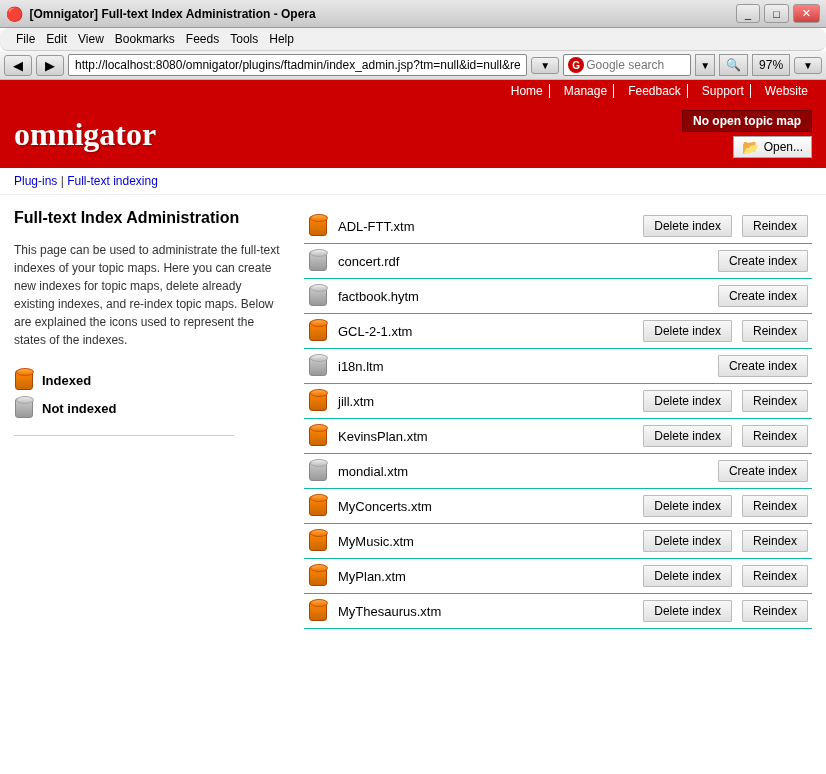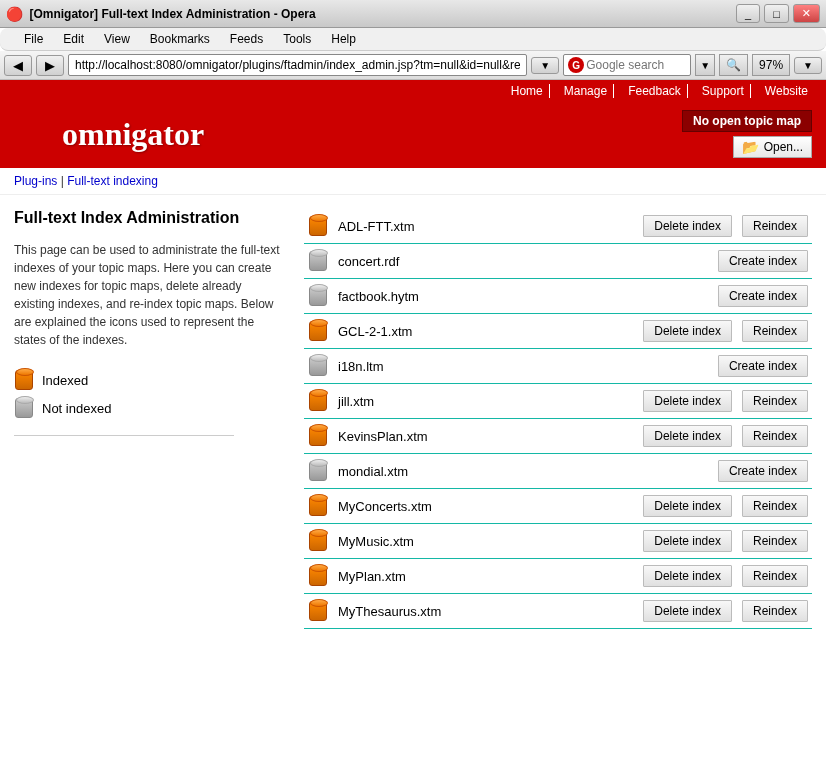--- a/index.html
+++ b/index.html
@@ -15,23 +15,23 @@
       font-size: 12px;
       font-weight: bold;
       color: #000;
     }
     .title-bar-icon { margin-right: 6px; font-size: 14px; }
 
     
     .menu-bar {
       background: #f0f0f0;
       border-bottom: 1px solid #ccc;
-      padding: 2px 20px;
-      display: flex;
-      gap: 12px;
+      padding: 2px 12px;
+      display: flex;
+      gap: 3px;
       font-size: 12px;
       border-radius: 8px;
     }
     .menu-bar span { padding: 2px 4px; cursor: default; }
 
     
     .nav-bar {
       background: linear-gradient(to bottom, #f5f5f5, #ddd);
       border-bottom: 1px solid #bbb;
       padding: 3px 4px;
@@ -131,21 +131,20 @@
       align-items: center;
       justify-content: space-between;
       padding: 8px 14px 10px 14px;
     }
     .brand-name {
       color: #fff;
       font-size: 32px;
       font-weight: bold;
       font-family: Georgia, serif;
       text-shadow: 1px 1px 2px rgba(0,0,0,0.3);
-      margin-left: 48px;
     }
     .topic-map-box {
       display: flex;
       flex-direction: column;
       align-items: flex-end;
       gap: 4px;
     }
     .no-open-topic-btn {
       background: #8b0000;
       color: #fff;
@@ -193,20 +192,21 @@
       margin-bottom: 14px;
     }
     .description {
       font-size: 12px;
       color: #333;
       line-height: 1.5;
       margin-bottom: 20px;
     }
     .legend {
       margin-top: 18px;
+      font-weight: bold;
     }
     .legend-item {
       display: flex;
       align-items: center;
       gap: 8px;
       margin-bottom: 6px;
       font-size: 13px;
     }
     .index-icon {
       width: 20px;

